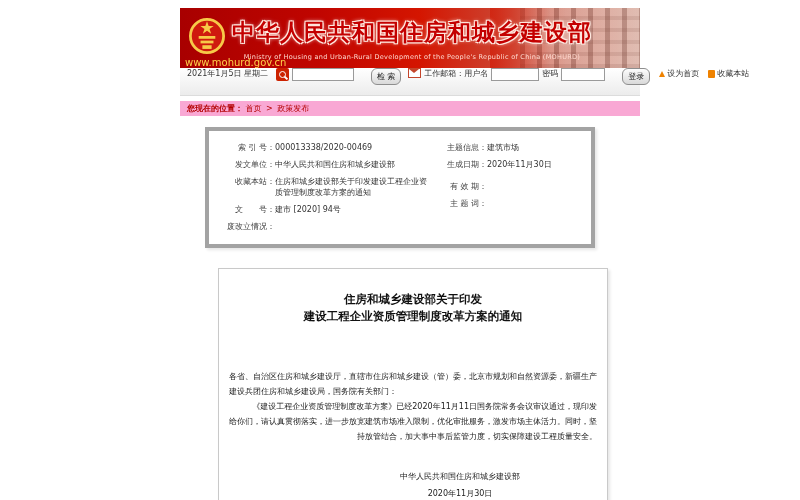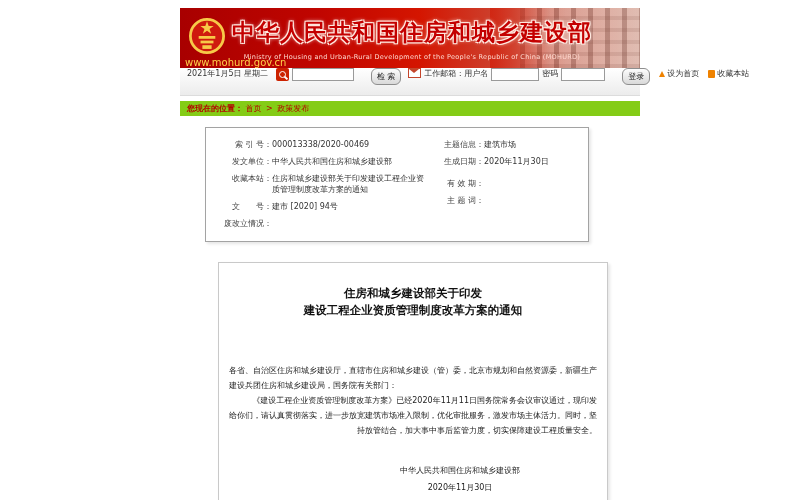--- a/index.html
+++ b/index.html
@@ -37,27 +37,27 @@
   .env{position:relative;width:11px;height:8px;border:1px solid #c4452b;background:#fff;margin-left:7px;flex:none;}
   .env::before{content:"";position:absolute;left:0;top:0;width:0;height:0;
     border-left:5.5px solid transparent;border-right:5.5px solid transparent;border-top:4px solid #c4452b;}
   .tb-label{margin-left:3px;white-space:nowrap;}
   .quick-link{display:flex;align-items:center;margin-left:9px;white-space:nowrap;cursor:pointer;color:#333;}
   .arrow-up{width:0;height:0;border-left:3.5px solid transparent;border-right:3.5px solid transparent;
     border-bottom:6px solid #ef8200;margin-right:2px;}
   .fav-ico{width:7px;height:8px;background:#ef8200;border-radius:1px;margin-right:2px;}
 
   
-  .breadcrumb{height:15px;line-height:15px;background:#84cc16;margin-top:5px;font-size:8px;padding-left:7px;color:#b30000;}
+  .breadcrumb{height:15px;line-height:15px;background:#f9a8d4;margin-top:5px;font-size:8px;padding-left:7px;color:#b30000;}
   .bc-prefix{font-weight:bold;color:#b30000;}
   .bc-link{color:#b30000;text-decoration:none;cursor:pointer;}
   .bc-sep{margin:0 2px;color:#b30000;}
 
   
-  .meta-box{display:flex;width:358px;margin:11px 0 0 25px;border:1px solid #a3a3a3;background:#fff;
+  .meta-box{display:flex;width:358px;margin:11px 0 0 25px;border:4px solid #a3a3a3;background:#fff;
     box-shadow:2px 2px 3px rgba(0,0,0,.1);padding:11px 12px 6px 12px;font-size:8px;color:#333;}
   .meta-left{width:212px;}
   .meta-right{width:122px;}
   .mrow{display:flex;margin-bottom:6px;line-height:11px;}
   .mlabel{width:54px;text-align:right;color:#444;flex:none;}
   .mvalue{flex:1;}
   .mr-gap{margin-top:11px;}
 
   
   .doc-box{width:368px;margin:20px 0 0 38px;border:1px solid #c9c9c9;background:#fff;

